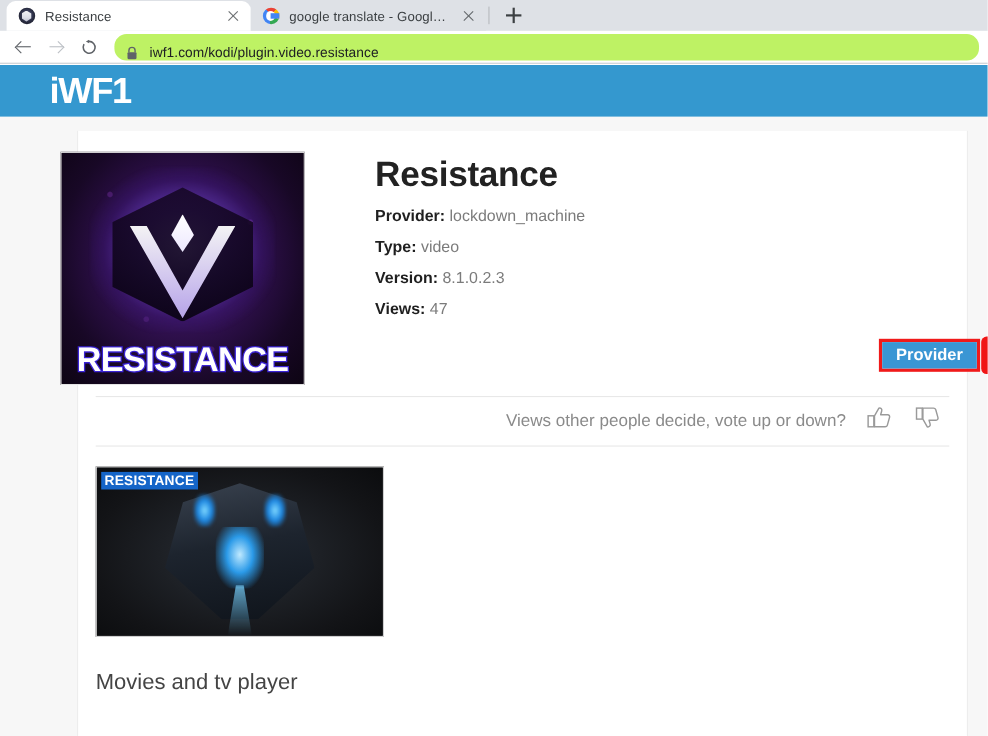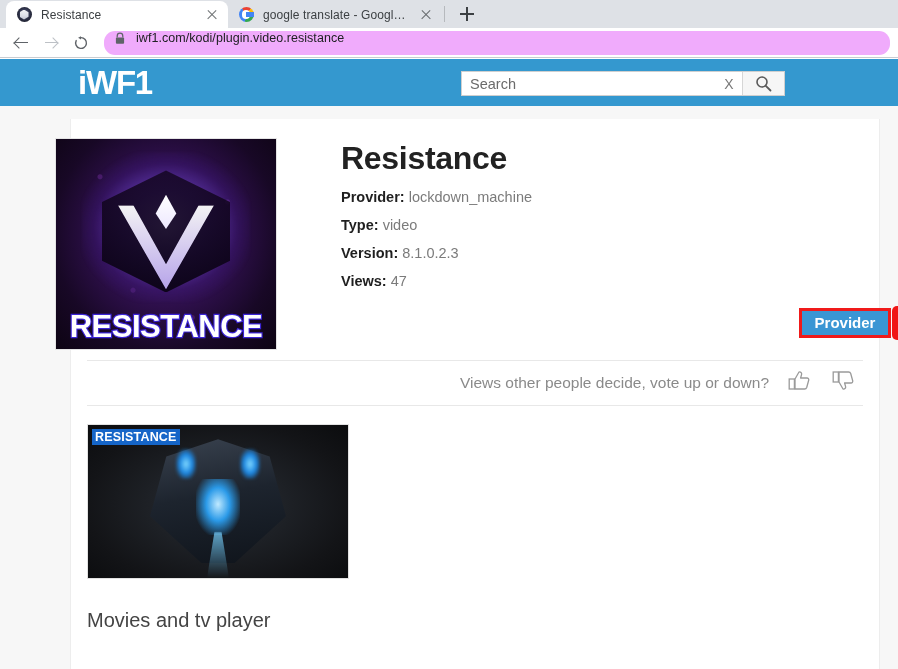--- a/index.html
+++ b/index.html
@@ -219,24 +219,24 @@
   .reload {
     position: absolute;
     left: 50%; top: 50%;
     transform: translate(-50%,-50%);
     width: 14px; height: 14px;
   }
 
   .omnibox {
     flex: 1 1 auto;
     height: 24px;
-    background: #f0abfc;
+    background: #bef264;
     border-radius: 11px;
     display: flex;
-    align-items: flex-start;
+    align-items: flex-end;
     padding: 0 10px;
     margin-left: 6px;
     box-sizing: border-box;
   }
   .lock-icon {
     width: 12px; height: 13px;
     margin-right: 10px;
     position: relative;
     flex: 0 0 12px;
   }
@@ -257,21 +257,20 @@
     background: #f7f7f7;
     overflow: hidden;
   }
 
   .site-header {
     height: 47px;
     background: #3498cf;
     display: flex;
     align-items: center;
     position: relative;
-    padding-left: 33px;
   }
 
   .logo {
     color: #ffffff;
     font-size: 33px;
     font-weight: bold;
     letter-spacing: -1.2px;
     margin-left: 45px;
     line-height: 1;
     font-family: "Liberation Sans", sans-serif;
@@ -618,30 +617,20 @@
       </span>
       <span class="url-text">iwf1.com/kodi/plugin.video.resistance</span>
     </div>
   </div>
 
   <div class="page">
 
     <div class="site-header">
       <span class="logo">iWF1</span>
 
-      <div class="searchwrap">
-        <input class="search-input" type="text" placeholder="Search" style="">
-        <span class="search-clear">X</span>
-        <span class="search-go">
-          <svg width="17" height="17" viewBox="0 0 17 17">
-            <circle cx="7" cy="7" r="5" fill="none" stroke="#5a5a5a" stroke-width="1.6"></circle>
-            <line x1="10.8" y1="10.8" x2="15.5" y2="15.5" stroke="#5a5a5a" stroke-width="1.8" stroke-linecap="round"></line>
-          </svg>
-        </span>
-      </div>
     </div>
 
     <div class="card">
 
       <div class="item-top">
 
         <div class="poster">
           <div class="poster-bg"></div>
           <div class="poster-glow"></div>
           <div class="poster-hex"></div>

